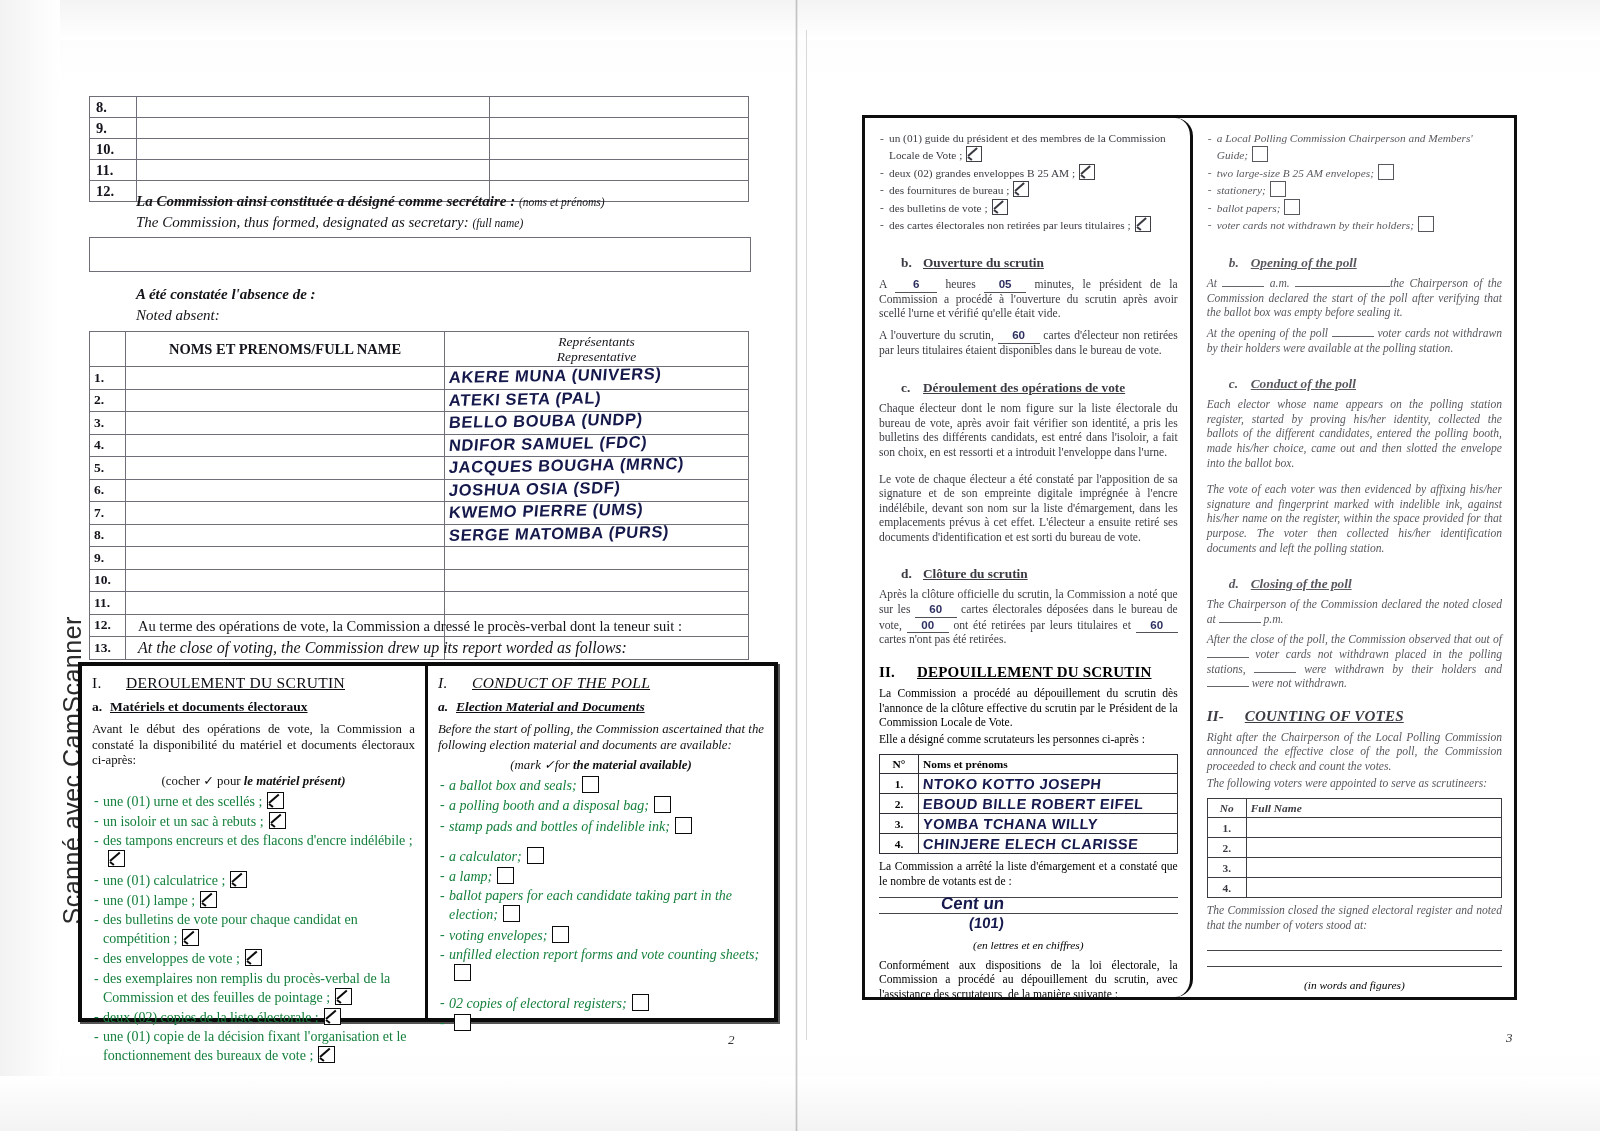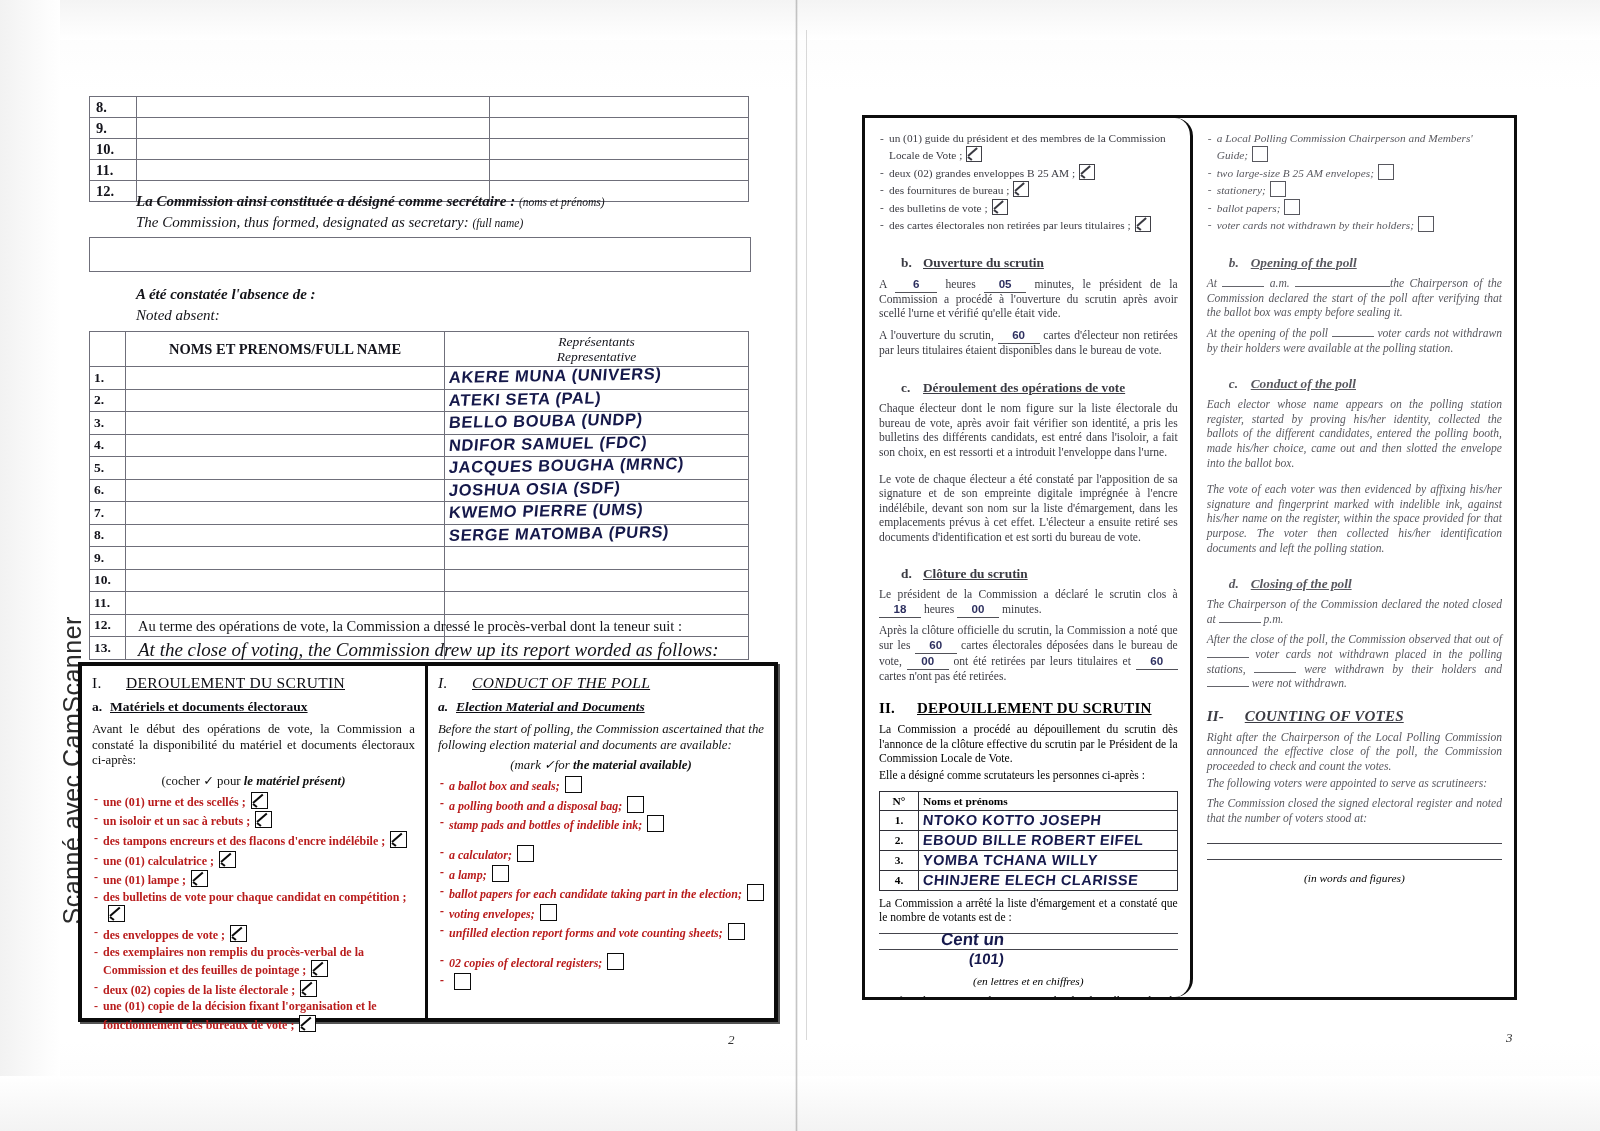--- a/index.html
+++ b/index.html
@@ -83,39 +83,39 @@
     font-size:16.5px;
     letter-spacing:.6px;
     color:#15184a;
     transform:skewX(-6deg) rotate(-1deg);
     transform-origin:left center;
     display:inline-block;
     white-space:nowrap;
   }
 
   #close-fr{left:78px;top:548px;font-size:14.5px;}
-  #close-en{left:78px;top:569px;font-size:19px;}
+  #close-en{left:78px;top:569px;font-size:16px;}
 
   
   #box{position:absolute;left:18px;top:592px;width:692px;height:352px;
     border:4px solid #0b0b0b;background:#fff;box-shadow:2px 2px 0 #555;}
   #box .col{position:absolute;top:0;height:100%;padding:8px 10px 0 10px;box-sizing:border-box;}
   #box .colL{left:0;width:50%;border-right:3px solid #0b0b0b;}
   #box .colR{left:50%;width:50%;}
   .sec-title{font-weight:normal;font-size:15.5px;text-decoration:underline;
     letter-spacing:.3px;color:#0c0c12;}
   .sec-title.it{font-style:italic;}
   .rom{display:inline-block;width:34px;}
   .sub-title{font-weight:bold;font-size:13.5px;text-decoration:underline;margin-top:7px;color:#0c0c12;}
   .sub-title.it{font-style:italic;}
   .para{font-size:12.8px;text-align:justify;line-height:1.22;margin-top:7px;color:#111;}
   .para.it{font-style:italic;}
   .cocher{font-size:12.8px;text-align:center;margin-top:4px;color:#111;}
   .cocher b{font-weight:bold;font-style:italic;}
-  ul.items{list-style:none;margin:3px 0 0 0;padding:0;font-size:12px;line-height:1.30;color:#b91c1c;font-weight:bold;}
+  ul.items{list-style:none;margin:3px 0 0 0;padding:0;font-size:14px;line-height:1.30;color:#15803d;}
   ul.items.it{font-style:italic;}
   ul.items li{position:relative;padding-left:11px;margin-bottom:1px;}
   ul.items li:before{content:"-";position:absolute;left:2px;top:0;}
   .cb{display:inline-block;width:15px;height:15px;border:1.7px solid #0b0b0b;
     vertical-align:-3px;margin-left:5px;position:relative;background:#fff;}
   .cb.on:after{content:"";position:absolute;left:1px;top:9px;width:13px;height:2px;
     background:#0b0b0b;transform:rotate(-41deg);transform-origin:left center;}
   .cb.on:before{content:"";position:absolute;left:1px;top:10px;width:5px;height:2px;
     background:#0b0b0b;transform:rotate(38deg);transform-origin:left center;}
 
@@ -386,23 +386,20 @@
       <div class="rtitle faded" style="margin-top:22px;margin-left:22px;">
         <span style="display:inline-block;width:22px">c.</span><span>Déroulement des opérations de vote</span>
       </div>
       <div class="rpara faded">Chaque électeur dont le nom figure sur la liste électorale du bureau de vote, après avoir fait vérifier son identité, a pris les bulletins des différents candidats, est entré dans l'isoloir, a fait son choix, en est ressorti et a introduit l'enveloppe dans l'urne.</div>
       <div class="rpara faded" style="margin-top:12px">Le vote de chaque électeur a été constaté par l'apposition de sa signature et de son empreinte digitale imprégnée à l'encre indélébile, devant son nom sur la liste d'émargement, dans les emplacements prévus à cet effet. L'électeur a ensuite retiré ses documents d'identification et est sorti du bureau de vote.</div>
 
       <div class="rtitle faded" style="margin-top:20px;margin-left:22px;">
         <span style="display:inline-block;width:22px">d.</span><span>Clôture du scrutin</span>
       </div>
       <div class="rpara faded">
-        <span>Le président de la Commission a déclaré le scrutin clos à </span><span class="blank">18</span><span> heures </span><span class="blank">00</span><span> minutes.</span>
-      </div>
-      <div class="rpara faded">
         <span>Après la clôture officielle du scrutin, la Commission a noté que sur les </span><span class="blank">60</span><span> cartes électorales déposées dans le bureau de vote, </span><span class="blank">00</span><span> ont été retirées par leurs titulaires et </span><span class="blank">60</span><span> cartes n'ont pas été retirées.</span>
       </div>
 
       <div class="rsec" style="margin-top:16px;">
         <span style="display:inline-block;width:38px;text-decoration:none">II.</span><span>DEPOUILLEMENT DU SCRUTIN</span>
       </div>
       <div class="rpara">La Commission a procédé au dépouillement du scrutin dès l'annonce de la clôture effective du scrutin par le Président de la Commission Locale de Vote.</div>
       <div class="rpara" style="margin-top:2px">Elle a désigné comme scrutateurs les personnes ci-après :</div>
 
       <table class="scr-table">
@@ -478,20 +475,44 @@
       <div class="rpara it faded2">
         <span>After the close of the poll, the Commission observed that out of </span><span class="blank"></span><span> voter cards not withdrawn placed in the polling stations, </span><span class="blank"></span><span> were withdrawn by their holders and </span><span class="blank"></span><span> were not withdrawn.</span>
       </div>
 
       <div class="rsec it faded" style="margin-top:16px;">
         <span style="display:inline-block;width:38px;text-decoration:none">II-</span><span>COUNTING OF VOTES</span>
       </div>
       <div class="rpara it faded2">Right after the Chairperson of the Local Polling Commission announced the effective close of the poll, the Commission proceeded to check and count the votes.</div>
       <div class="rpara it faded2" style="margin-top:2px">The following voters were appointed to serve as scrutineers:</div>
 
+      <table class="scr-table faded">
+        <tbody>
+            <tr>
+          <th class="n" style="font-style:italic">No</th>
+          <th style="font-style:italic">Full Name</th>
+        </tr>
+        <tr>
+              <td class="n">1.</td>
+              <td></td>
+            </tr>
+        <tr>
+              <td class="n">2.</td>
+              <td></td>
+            </tr>
+        <tr>
+              <td class="n">3.</td>
+              <td></td>
+            </tr>
+        <tr>
+              <td class="n">4.</td>
+              <td></td>
+            </tr>
+      </tbody>
+        </table>
 
       <div class="rpara it faded2">The Commission closed the signed electoral register and noted that the number of voters stood at:</div>
 
       <div>
         <div class="ruleline" style="margin-top:16px"></div>
         <div class="ruleline" style="margin-top:14px"></div>
       </div>
 
       <div class="centit" style="margin-top:12px">(in words and figures)</div>
 

